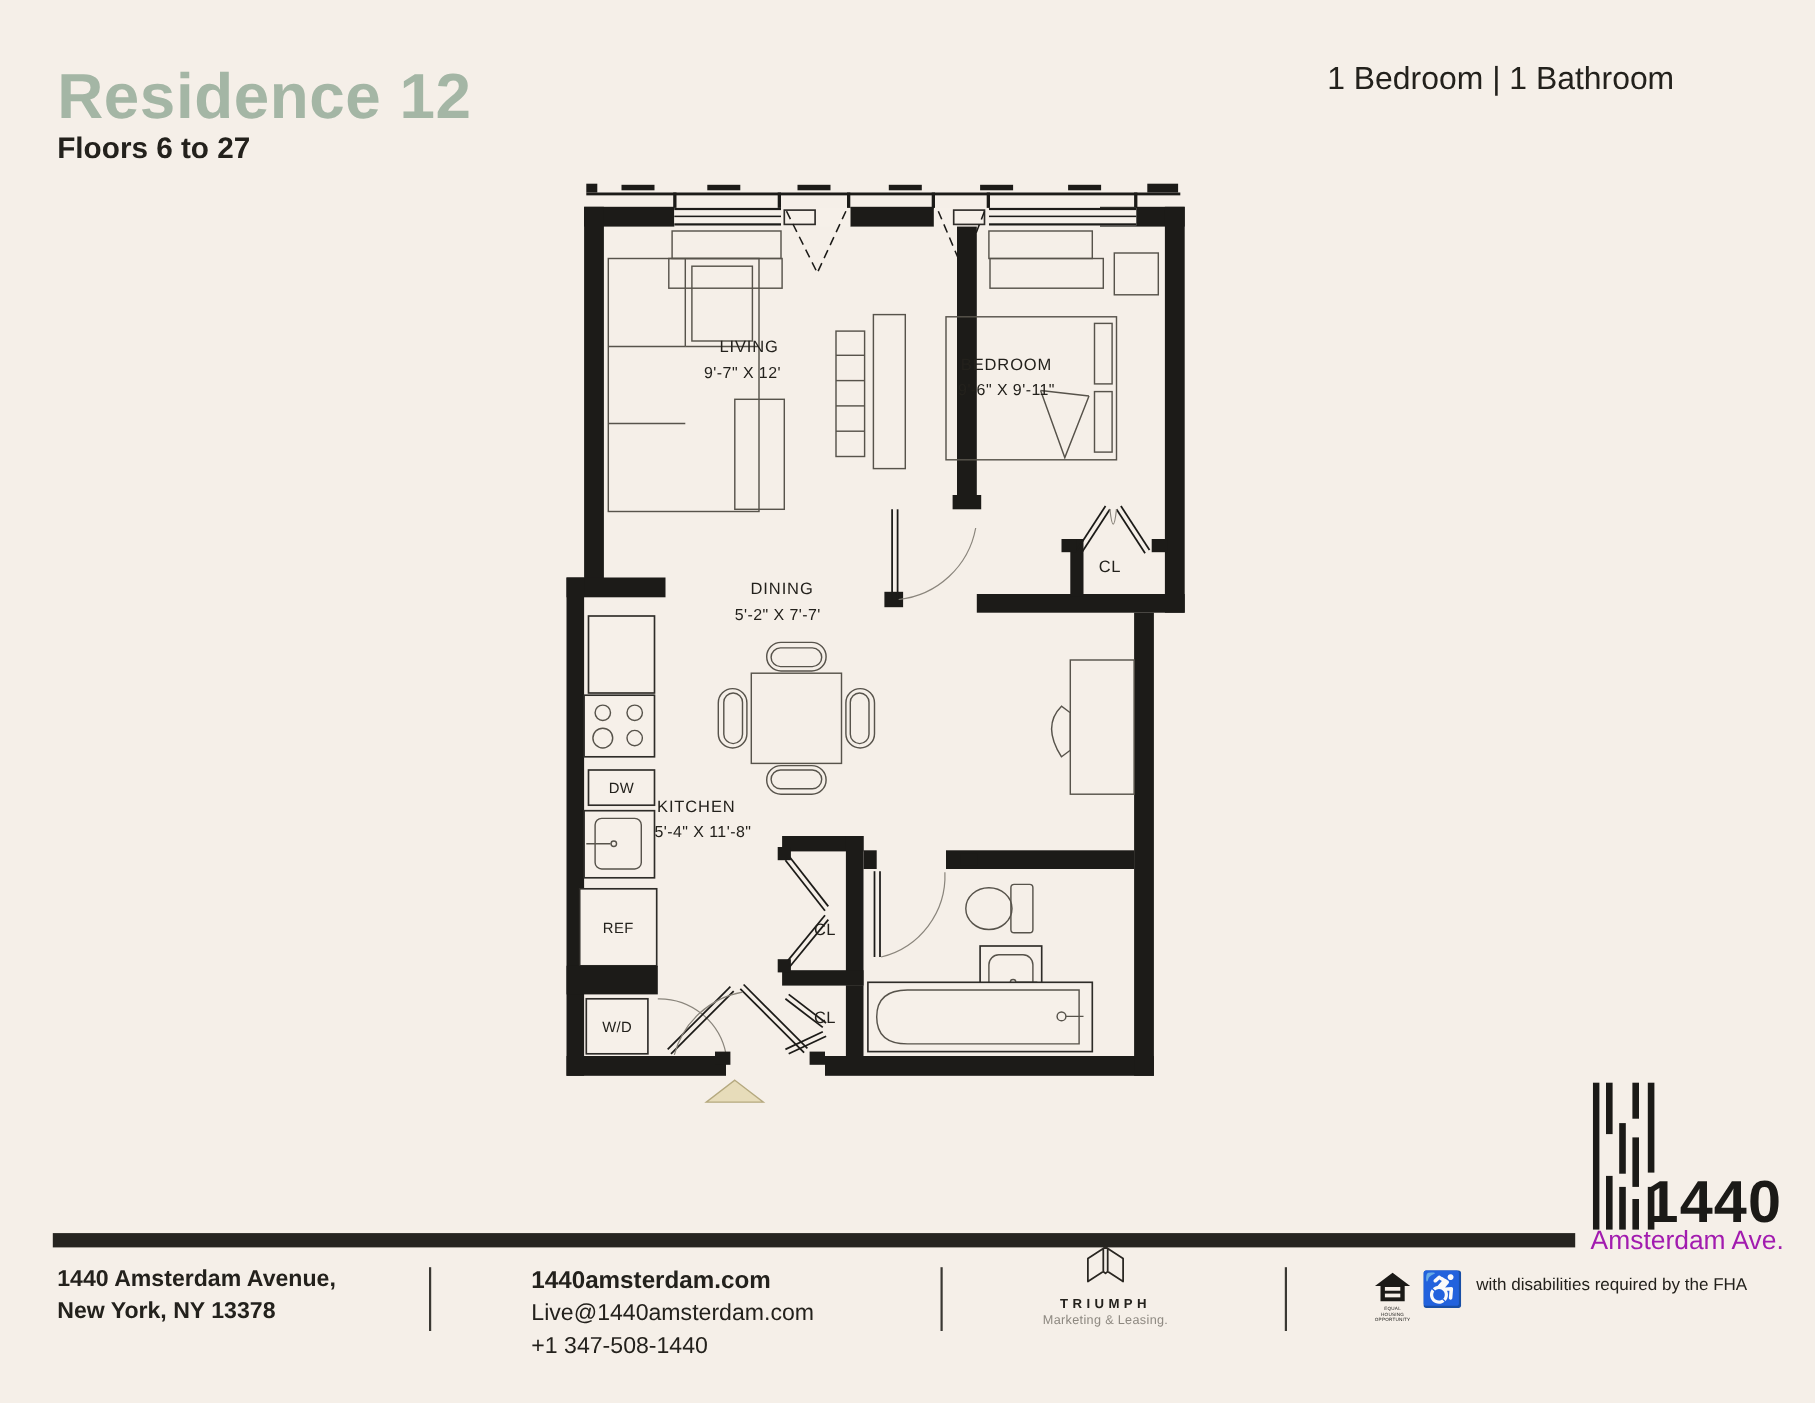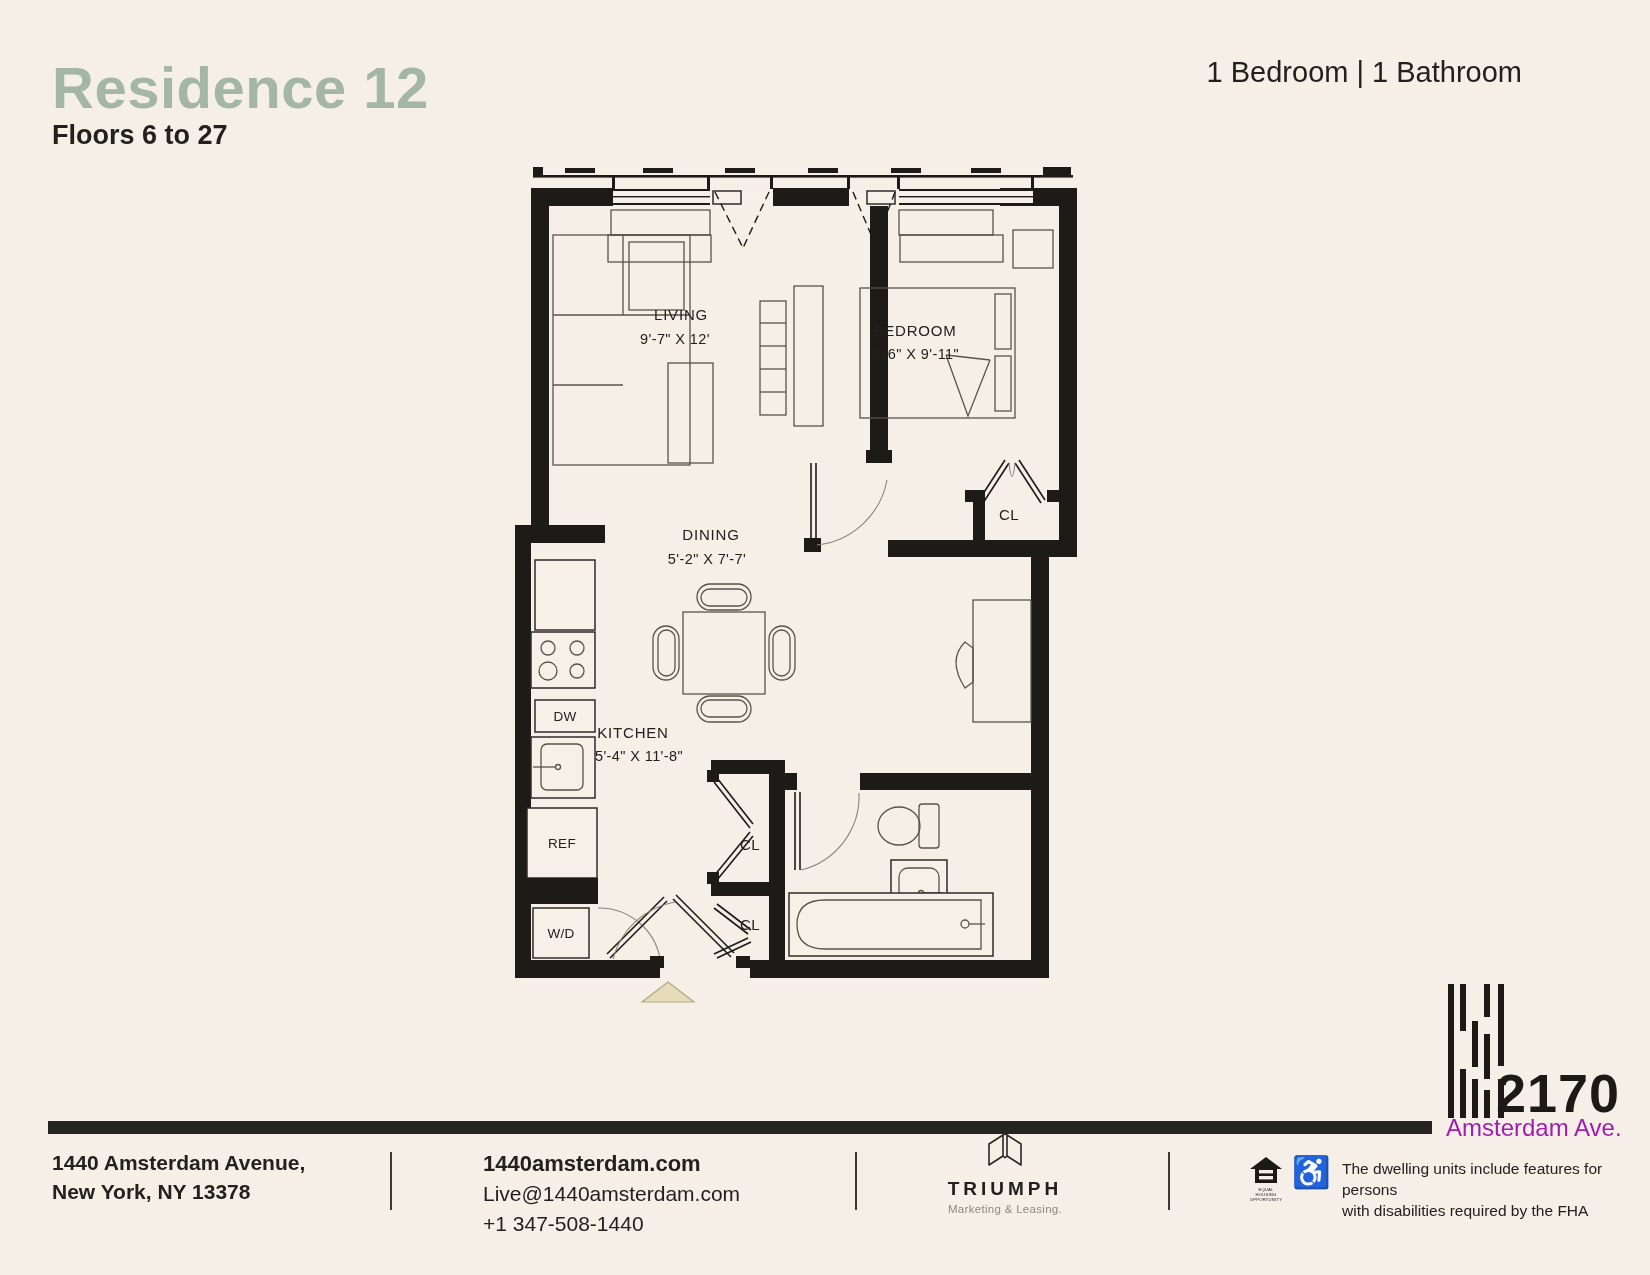--- a/index.html
+++ b/index.html
@@ -25,21 +25,21 @@
   .swing{fill:none;stroke:#8a857c;stroke-width:1.1;}
   .leaf{fill:none;stroke:#1c1b18;stroke-width:1.6;}
   .dashline{fill:none;stroke:#1c1b18;stroke-width:1.4;stroke-dasharray:8 5;}
   
   .bottom-bar{left:48px;top:1121px;width:1384px;height:13px;background:#262420;}
   .addr{left:52px;top:1148px;font-size:21px;line-height:29px;font-weight:700;}
   .vdiv{width:2px;height:58px;background:#3a3833;}
   .contact{left:483px;top:1134px;font-size:21px;line-height:30px;margin-top:15px;}
   .contact .site{font-weight:700;font-size:22px;}
   .triumph{left:925px;top:1132px;width:160px;text-align:center;}
-  .triumph-name{font-size:19px;font-weight:700;letter-spacing:4px;margin-top:4px;}
+  .triumph-name{font-size:12px;font-weight:700;letter-spacing:4px;margin-top:4px;}
   .triumph-tag{font-size:11.5px;color:#8d8880;margin-top:3px;letter-spacing:.3px;}
   .fha{left:1342px;top:1158px;font-size:15.5px;line-height:21px;color:#23211c;}
   .fha-icons{left:1248px;top:1156px;display:flex;align-items:flex-start;gap:8px;}
   .wheel{font-size:31px;line-height:34px;color:#1b1a17;}
   .eho-cap{font-size:4.2px;text-align:center;letter-spacing:.2px;margin-top:1px;color:#1b1a17;}
   
   .logo1440{left:1440px;top:980px;width:210px;}
   .logo-num{position:absolute;left:56px;top:82px;font-size:54px;font-weight:700;letter-spacing:1px;color:#1b1a17;}
   .logo-street{position:absolute;left:6px;top:134px;font-size:24px;color:#a21caf;white-space:nowrap;}
 </style>
@@ -290,21 +290,21 @@
       <rect x="12" y="85" width="6" height="49"></rect>
       <rect x="24" y="37" width="6" height="46"></rect>
       <rect x="24" y="95" width="6" height="39"></rect>
       <rect x="36" y="0" width="6" height="33"></rect>
       <rect x="36" y="50" width="6" height="45"></rect>
       <rect x="36" y="106" width="6" height="28"></rect>
       <rect x="50" y="0" width="6" height="82"></rect>
       <rect x="50" y="95" width="6" height="39"></rect>
     </g>
   </svg>
-  <div class="logo-num">2170</div>
+  <div class="logo-num">1440</div>
   <div class="logo-street">Amsterdam Ave.</div>
 </div>
 
 <div class="abs bottom-bar"></div>
 
 <div class="abs addr">
   <div>1440 Amsterdam Avenue,</div>
   <div>New York, NY 13378</div>
 </div>
 
@@ -339,15 +339,14 @@
       <path d="M17,1 L33,13 L28,13 L28,27 L6,27 L6,13 L1,13 Z" fill="#1b1a17"></path>
       <rect x="10" y="14" width="14" height="3.4" fill="#f5efe8"></rect>
       <rect x="10" y="20" width="14" height="3.4" fill="#f5efe8"></rect>
     </svg>
     <div class="eho-cap">EQUAL HOUSING OPPORTUNITY</div>
   </div>
   <div class="wheel">♿</div>
 </div>
 
 <div class="abs fha">
-  <div>The dwelling units include features for persons</div>
   <div>with disabilities required by the FHA</div>
 </div>
 
 </body></html>

